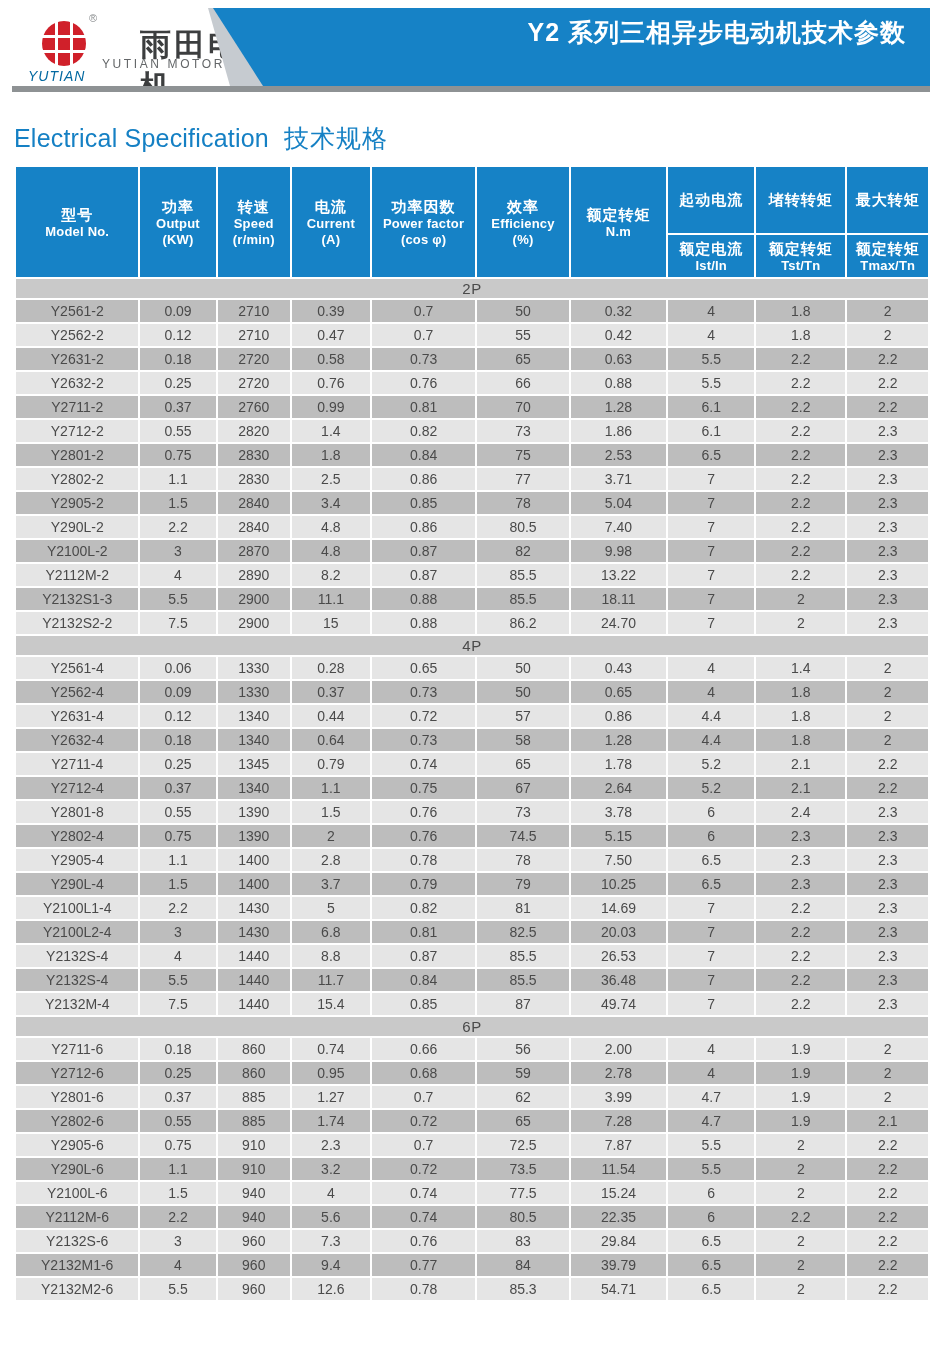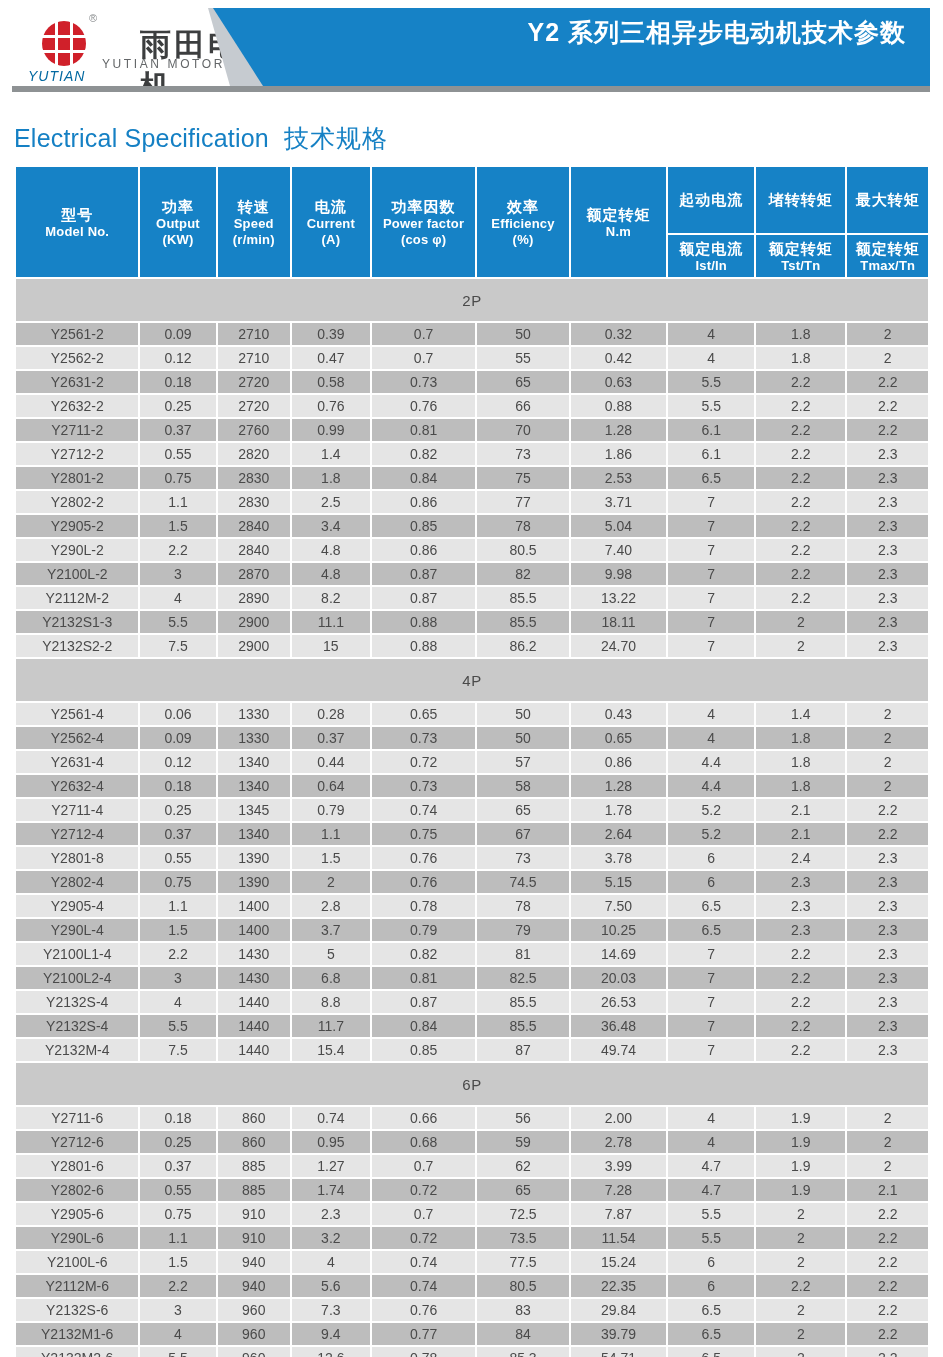--- a/index.html
+++ b/index.html
@@ -55,21 +55,21 @@
   table.spec th {
     background:#1682c6; color:#ffffff; font-weight:bold;
     text-align:center; vertical-align:middle; padding:2px;
   }
   table.spec thead tr.top th[rowspan] { height:110px; }
   table.spec thead tr.top th.split-top { height:62px; font-size:15px; letter-spacing:1px; }
   table.spec thead tr.bottom th { height:39px; }
   th .cn { font-size:15px; letter-spacing:1px; line-height:19px; }
   th .en { font-size:13px; letter-spacing:0.2px; line-height:16px; }
   td.band {
-    background:#c9c9c9; height:42px; text-align:center;
+    background:#c9c9c9; height:19px; text-align:center;
     font-size:15px; color:#4a4a4a; letter-spacing:0.5px;
   }
   td.cell { height:22px; text-align:center; vertical-align:middle; padding:0 2px; }
   tr.dark  td.cell { background:#bdbdbd; }
   tr.light td.cell { background:#e5e5e5; }
 </style>
 </head>
 <body>
 
 <div class="header">

